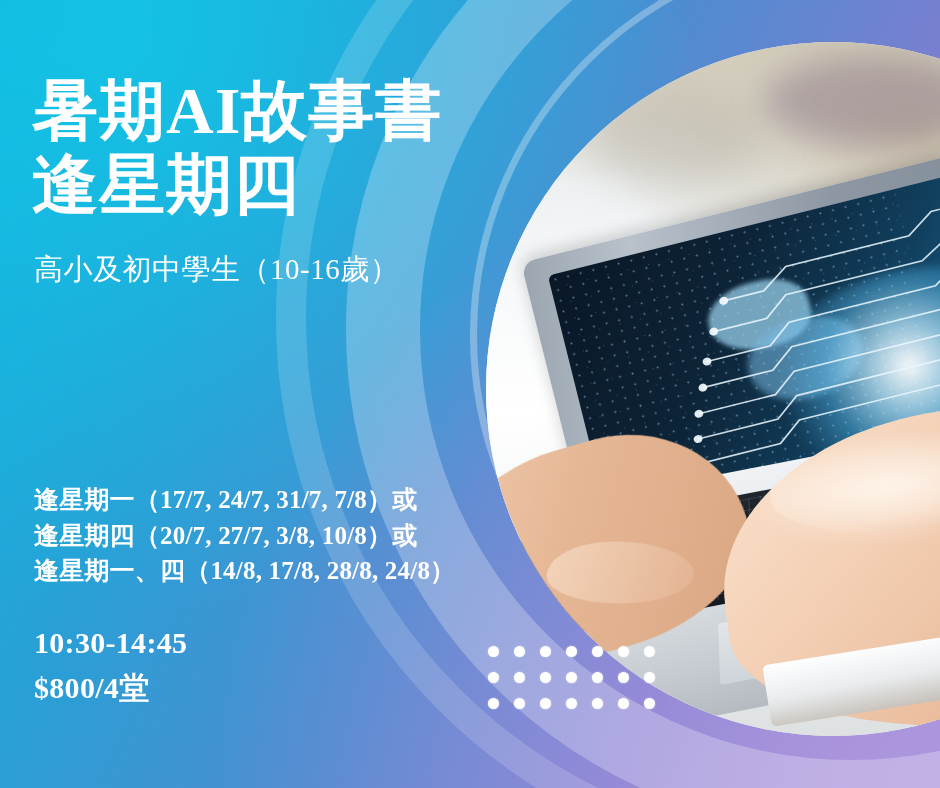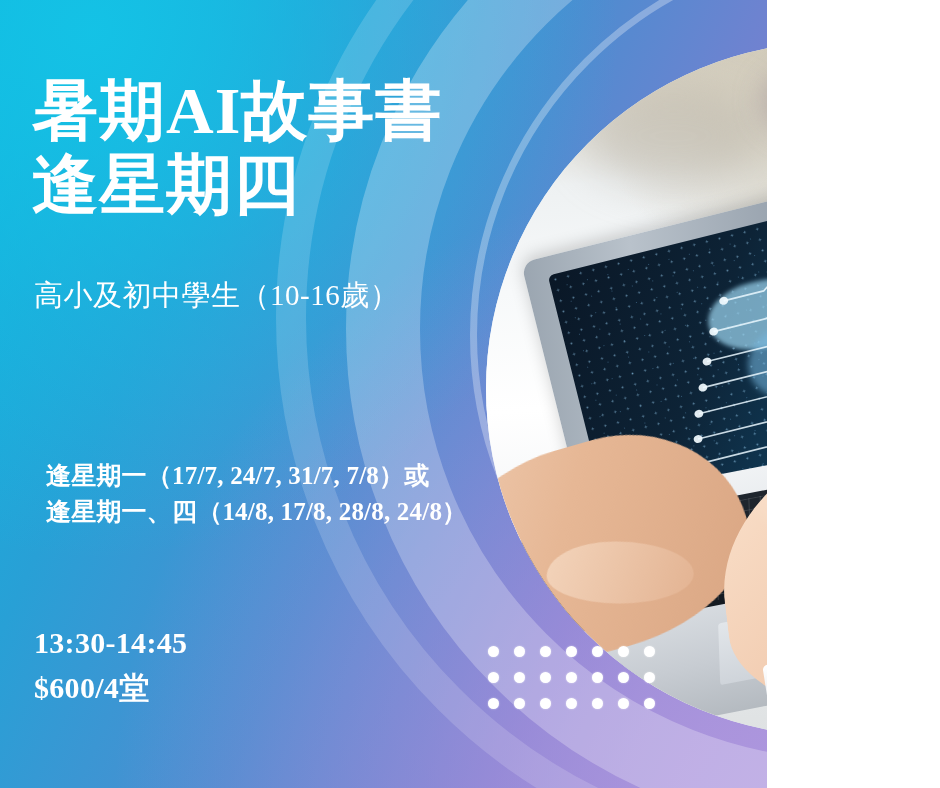--- a/index.html
+++ b/index.html
@@ -6,21 +6,21 @@
   * { margin:0; padding:0; box-sizing:border-box; }
   html, body {
     width:940px; height:788px;
     background:#ffffff;
     font-family:"Liberation Serif", serif;
     overflow:hidden;
   }
 
   #poster {
     position:relative;
-    width:767px; height:788px;
+    width:940px; height:788px;
     overflow:hidden;
     background:linear-gradient(150deg,
         #13b6dd 0%,
         #2ba3d7 22%,
         #4a93d3 46%,
         #6b8bd2 68%,
         #8f8ed6 85%,
         #a796d8 100%);
   }
 
@@ -281,34 +281,33 @@
     font-weight:700;
     font-size:66px;
     line-height:1.12;
     color:#ffffff;
     letter-spacing:1px;
     white-space:nowrap;
   }
 
   .subtitle {
     position:absolute;
-    left:34px; top:276px;
+    left:34px; top:250px;
     font-family:"Liberation Serif", serif;
     font-weight:400;
     font-size:29px;
     color:#ffffff;
     letter-spacing:0.5px;
     white-space:nowrap;
   }
 
   .schedule-block {
     position:absolute;
-    left:34px; top:458px;
+    left:34px; top:482px;
     width:450px;
-    margin-left:12px;
   }
   .schedule-line {
     font-family:"Liberation Serif", serif;
     font-weight:700;
     font-size:25px;
     line-height:1.42;
     color:#ffffff;
     white-space:nowrap;
     letter-spacing:0.2px;
   }
@@ -438,21 +437,22 @@
 
   <div class="title-block">
     <div class="title-line">暑期AI故事書</div>
     <div class="title-line">逢星期四</div>
   </div>
 
   <div class="subtitle">高小及初中學生（10-16歲）</div>
 
   <div class="schedule-block">
     <div class="schedule-line">逢星期一（17/7, 24/7, 31/7, 7/8）或</div>
+    <div class="schedule-line">逢星期四（20/7, 27/7, 3/8, 10/8）或</div>
     <div class="schedule-line">逢星期一、四（14/8, 17/8, 28/8, 24/8）</div>
   </div>
 
   <div class="details-block">
-    <div class="details-line">13:30-14:45</div>
-    <div class="details-line">$600/4堂</div>
+    <div class="details-line">10:30-14:45</div>
+    <div class="details-line">$800/4堂</div>
   </div>
 
 </div>
 
 </body></html>

